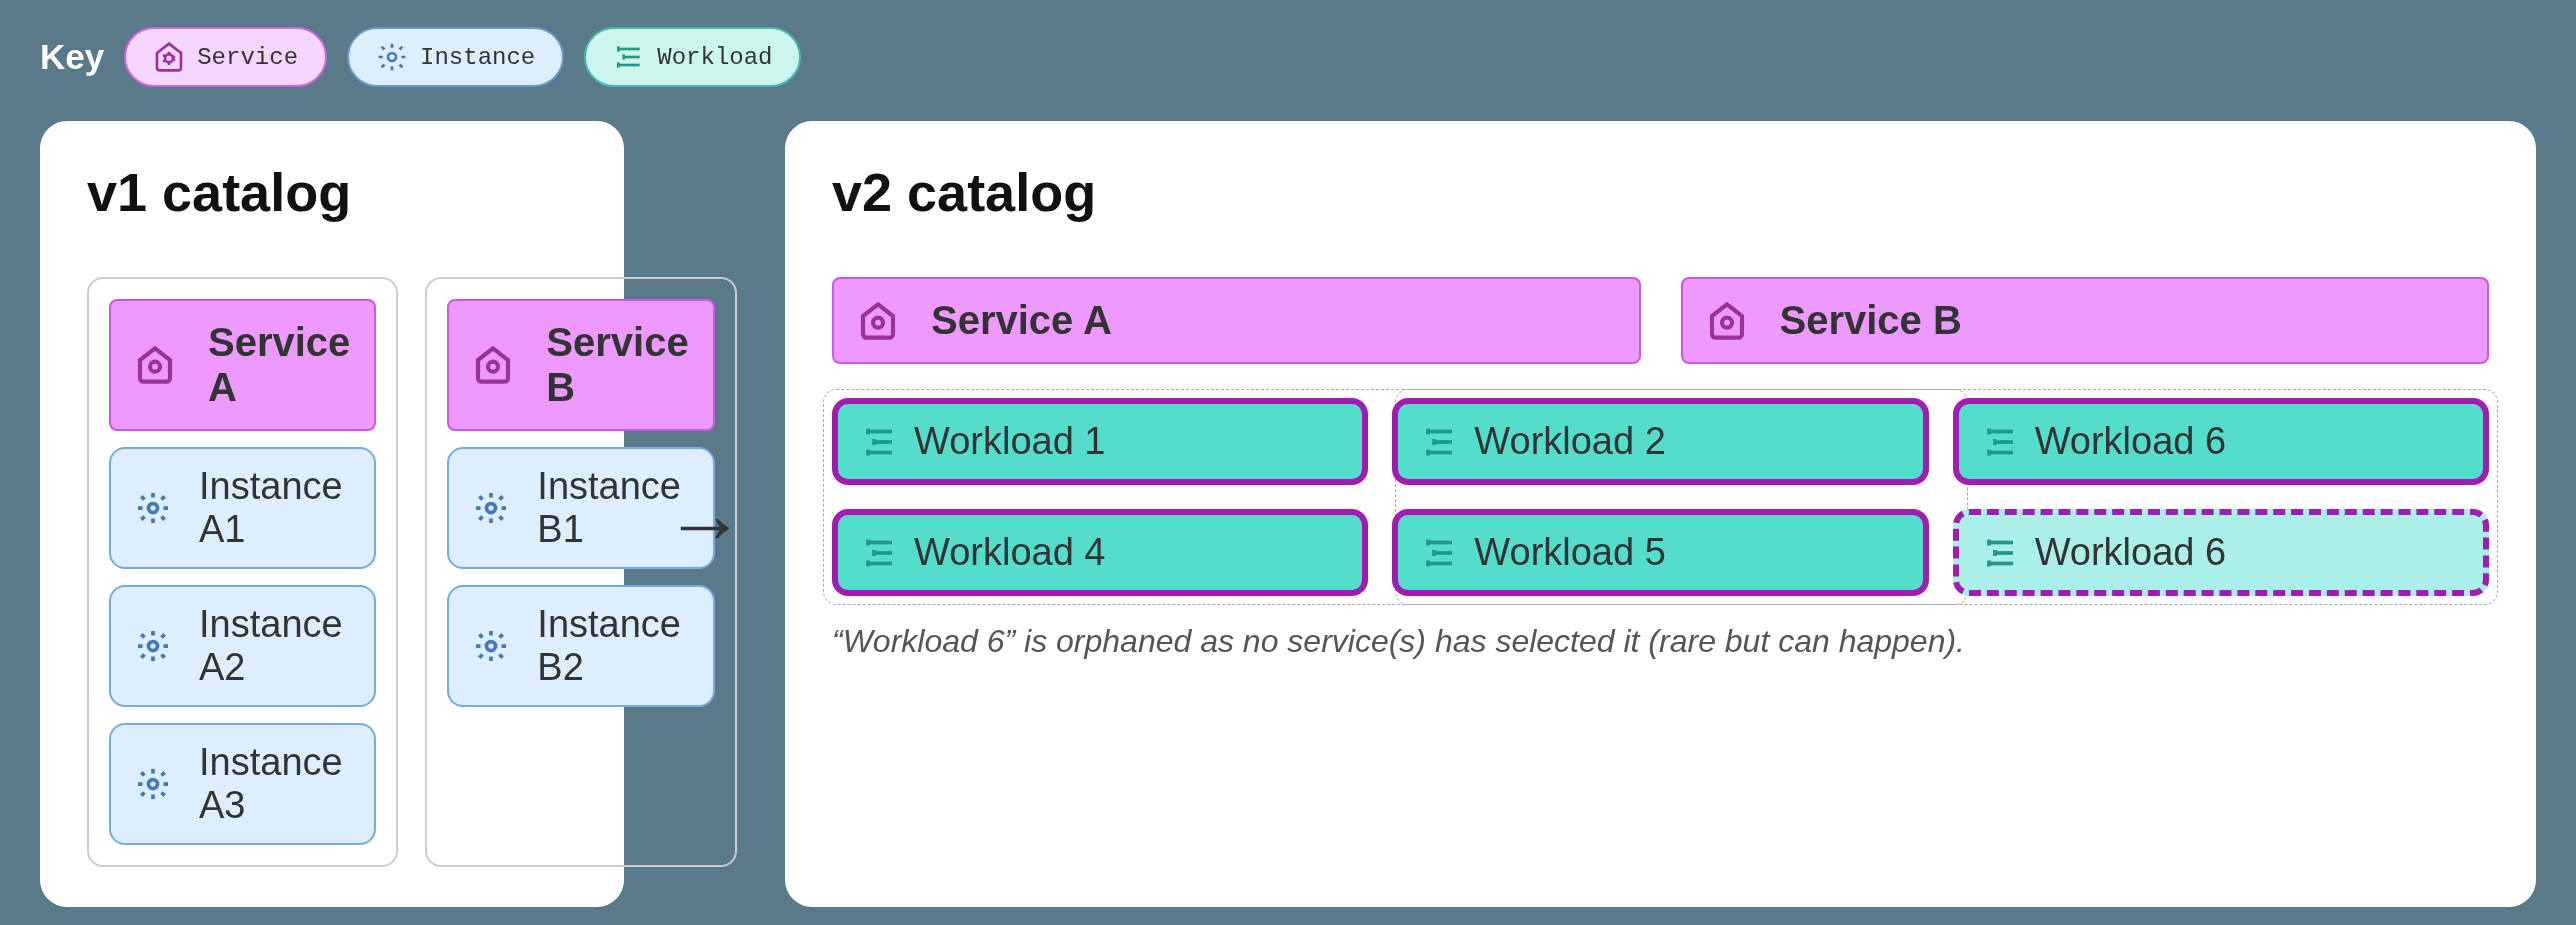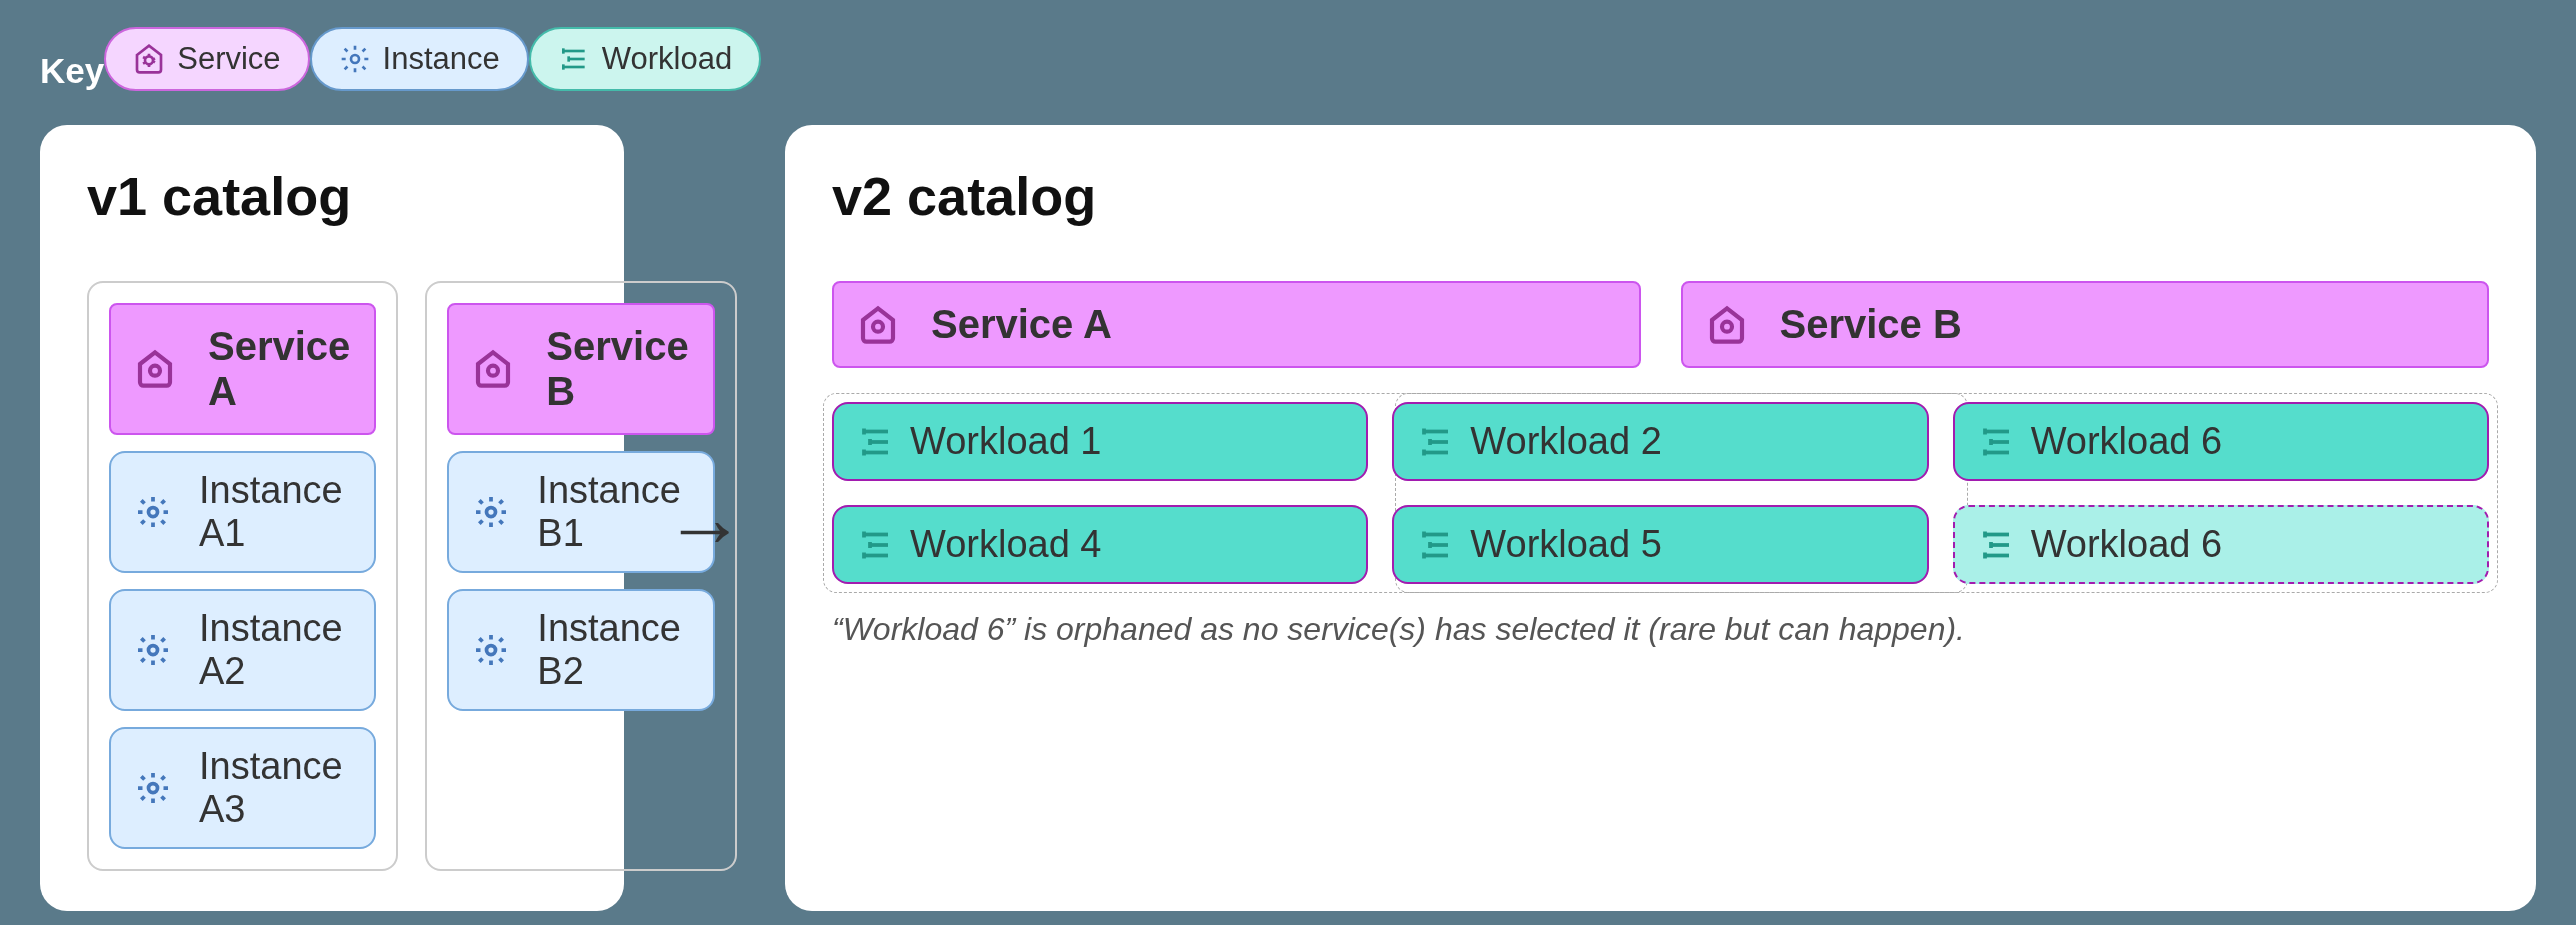--- a/index.html
+++ b/index.html
@@ -9,37 +9,39 @@
       width: 2576px;
       height: 926px;
       display: flex;
       flex-direction: column;
       padding: 27px 40px;
     }
 
     
     .key-bar {
       display: flex;
-      align-items: flex-end;
+      align-items: center;
+      gap: 20px;
       margin-bottom: 34px;
     }
     .key-label {
       font-size: 35px;
       font-weight: 600;
       color: #fff;
     }
     .key-badge {
       display: flex;
       align-items: center;
       gap: 12px;
       padding: 12px 27px;
       border-radius: 40px;
-      font-size: 31px;
+      font-size: 24px;
       font-weight: 500;
       border: 2px solid;
+      font-family: Liberation Mono, monospace;
     }
     .key-badge.service {
       background: #f5d6ff;
       border-color: #cc66dd;
       color: #333;
     }
     .key-badge.instance {
       background: #ddeeff;
       border-color: #6699cc;
       color: #333;
@@ -131,21 +133,21 @@
       height: 36px;
       flex-shrink: 0;
     }
 
     
     .workload-node {
       display: flex;
       align-items: center;
       gap: 16px;
       background: #55ddcc;
-      border: 2px solid #a21caf;
+      border: 6px solid #a21caf;
       border-radius: 16px;
       padding: 16px 24px;
       font-size: 38px;
       font-weight: 500;
       color: #333;
     }
     .workload-node svg {
       width: 36px;
       height: 36px;
       flex-shrink: 0;

